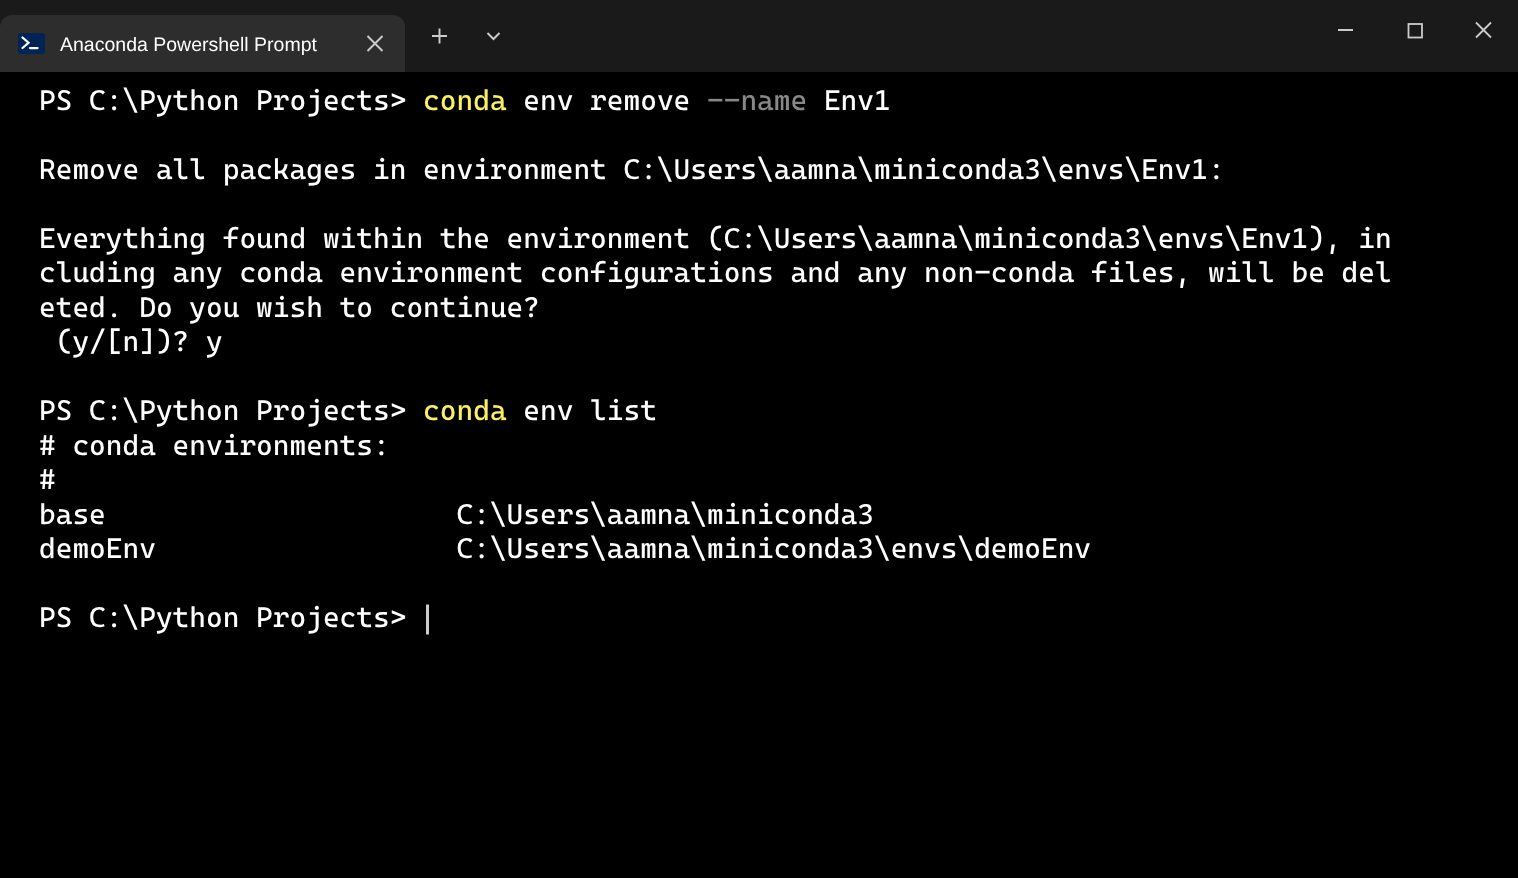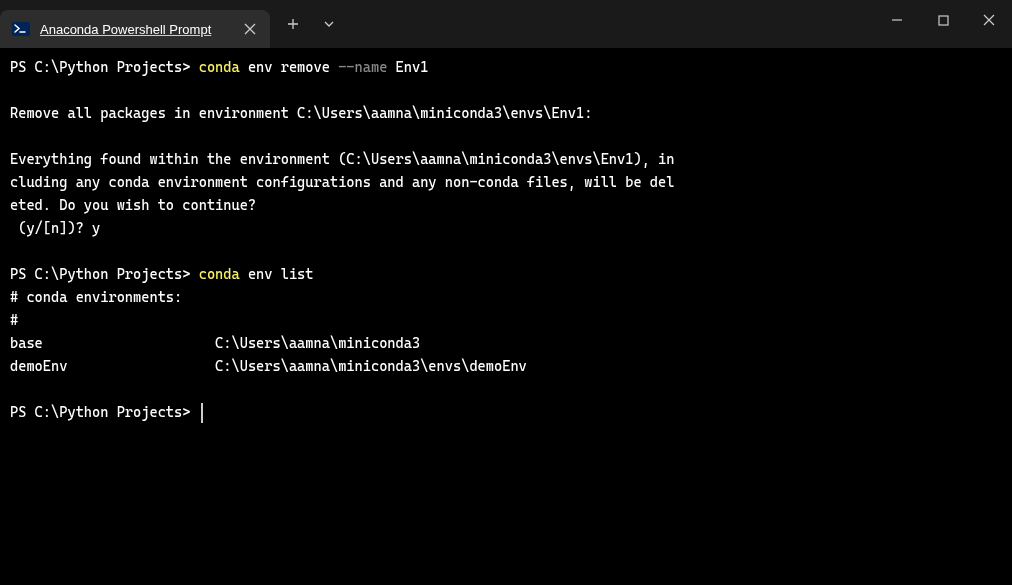--- a/index.html
+++ b/index.html
@@ -30,21 +30,20 @@
     .tab {
       background: #2d2d2d;
       border-radius: 8px 8px 0 0;
       display: flex;
       align-items: center;
       padding: 0 10px 0 12px;
       height: 38px;
       margin-top: 10px;
       gap: 10px;
       min-width: 270px;
-      text-decoration: underline;
     }
     .tab-icon {
       width: 18px;
       height: 18px;
       display: flex;
       align-items: center;
       justify-content: center;
     }
     .tab-title {
       color: #fff;
@@ -89,22 +88,22 @@
     .win-btn {
       width: 46px;
       display: flex;
       align-items: center;
       justify-content: center;
       color: #ccc;
       cursor: pointer;
     }
     .terminal-content {
       background: #000;
-      padding: 8px 10px;
-      font-size: 14px;
+      padding: 8px 26px;
+      font-size: 19px;
       line-height: 23px;
       letter-spacing: 0px;
       white-space: pre;
       overflow: hidden;
       font-family: 'Cascadia Mono', 'Consolas', monospace;
     }
     .white { color: #fff; }
     .yellow { color: #f9f063; }
     .gray { color: #888; }
     .cursor {

